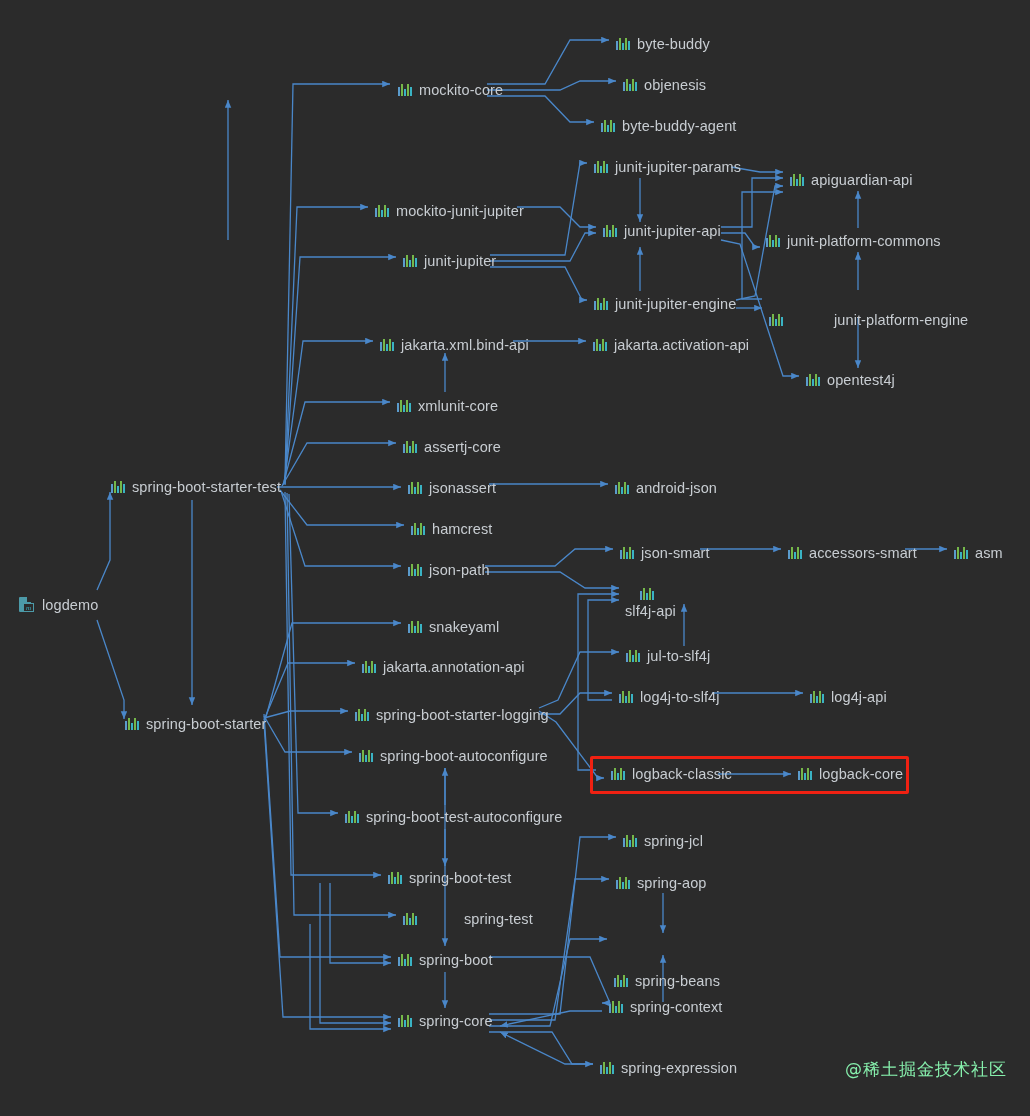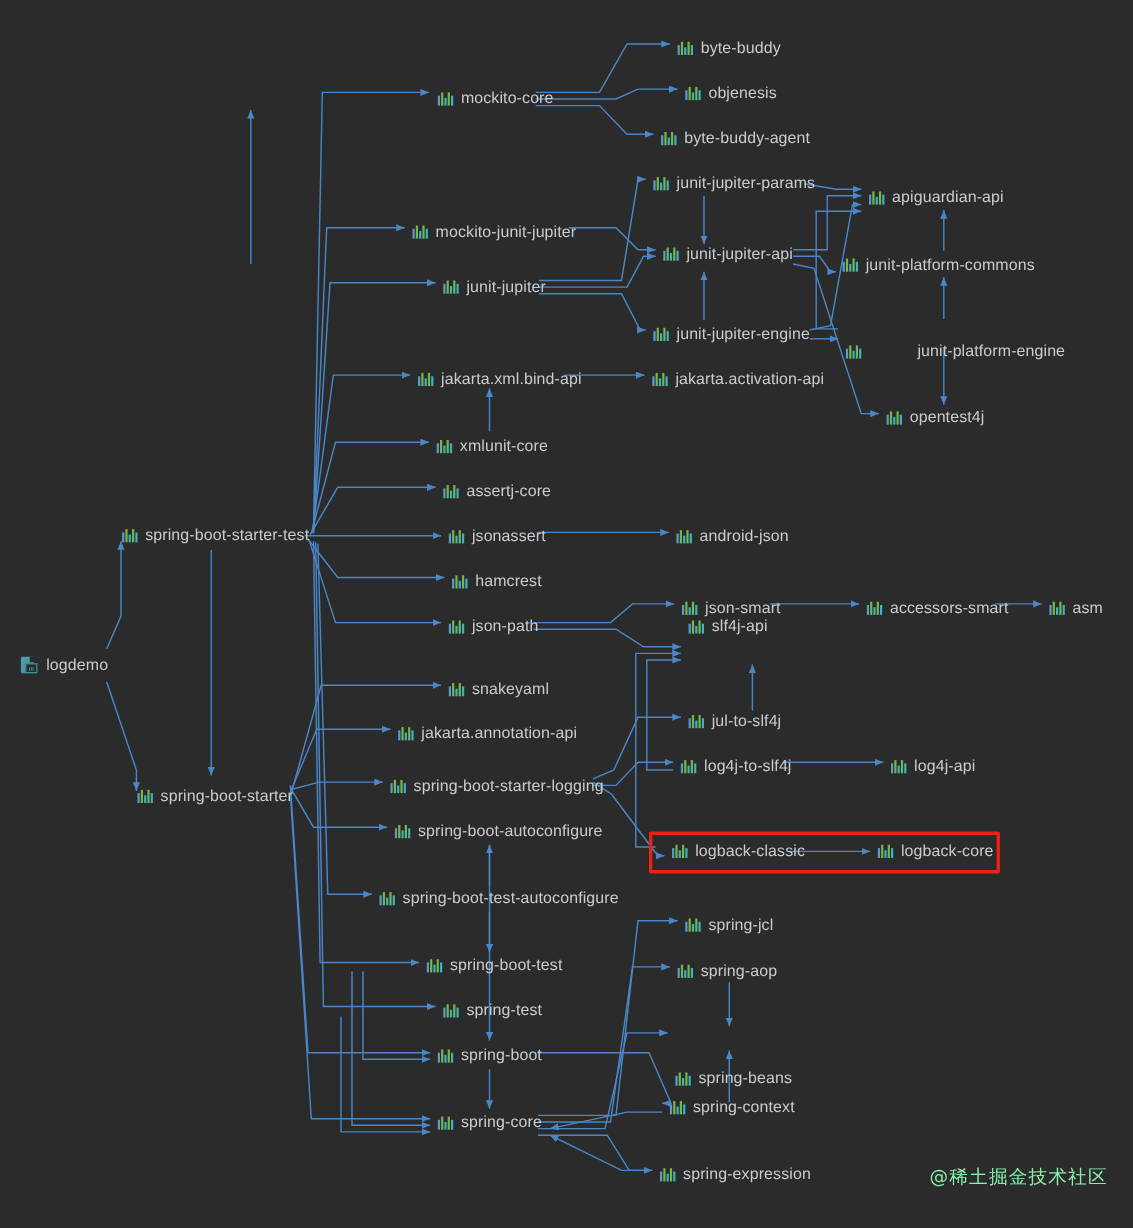--- a/index.html
+++ b/index.html
@@ -461,21 +461,21 @@
       <div class="node" style="left: 953px; top: 553px; text-align: right;">
         <span class="lib-icon">
           <i></i>
           <i></i>
           <i></i>
           <i></i>
           <i></i>
         </span>
         <span class="node-label">asm</span>
       </div>
-      <div class="node" style="left: 625px; top: 570px;">
+      <div class="node" style="left: 625px; top: 594px; flex-direction: column;">
         <span class="lib-icon">
           <i></i>
           <i></i>
           <i></i>
           <i></i>
           <i></i>
         </span>
         <span class="node-label">slf4j-api</span>
       </div>
       <div class="node" style="left: 407px; top: 627px;">
@@ -601,21 +601,21 @@
       <div class="node" style="left: 615px; top: 883px;">
         <span class="lib-icon">
           <i></i>
           <i></i>
           <i></i>
           <i></i>
           <i></i>
         </span>
         <span class="node-label">spring-aop</span>
       </div>
-      <div class="node" style="left: 402px; top: 919px;">
+      <div class="node" style="left: 402px; top: 919px; gap: 40px;">
         <span class="lib-icon">
           <i></i>
           <i></i>
           <i></i>
           <i></i>
           <i></i>
         </span>
         <span class="node-label">spring-test</span>
       </div>
       <div class="node" style="left: 613px; top: 981px; text-align: right;">

